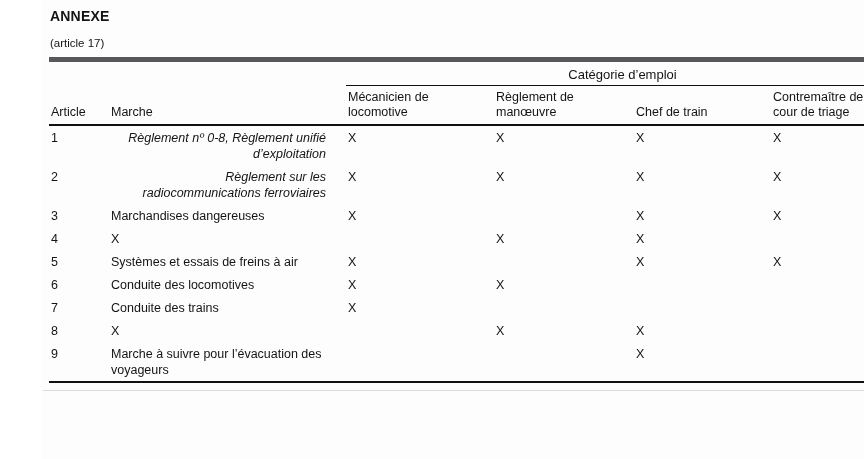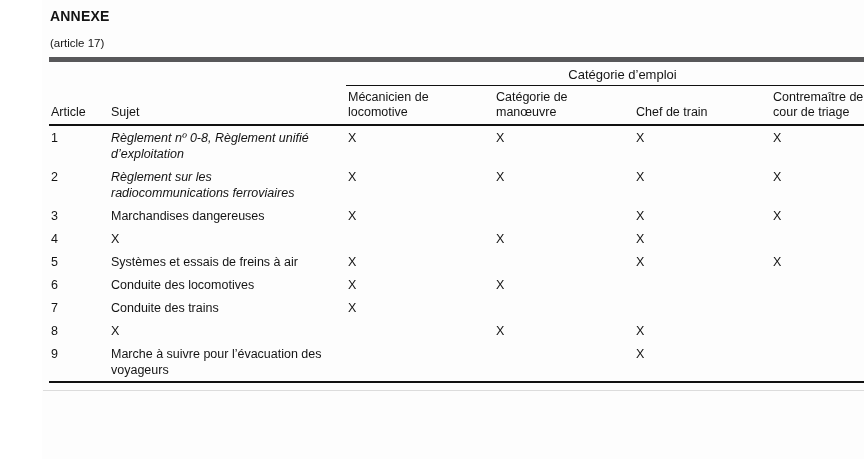--- a/index.html
+++ b/index.html
@@ -54,21 +54,21 @@
   .job-head { display: inline-block; }
   .job-head.w100 { max-width: 100px; }
   .job-head.w108 { max-width: 108px; }
   .tbody .trow { align-items: start; }
   .trow .cell {
     padding: 4px 4px 3px 2px;
     font-size: 12.5px;
     line-height: 16px;
   }
   .sujet-text { display: inline-block; max-width: 215px; }
-  .italic .sujet-text { font-style: italic; }
+  .italic .sujet-text { font-style: italic; text-align: right; }
   .table-bottom { border-top: 2px solid #111; }
   .scan-line {
     height: 1px;
     background: #dcdcdc;
     margin: 7px 1px 0 1px;
   }
 </style>
 </head>
 <body>
 
@@ -80,26 +80,26 @@
   <div class="table-wrap">
 
     <div class="rule-thick"></div>
 
     <div class="grid category-row">
       <div class="category-cell">Catégorie d’emploi</div>
     </div>
 
     <div class="grid colhead-row">
       <div class="cell">Article</div>
-      <div class="cell">Sujet</div>
+      <div class="cell">Marche</div>
       <div class="cell">
         <span class="job-head w100">Mécanicien de locomotive</span>
       </div>
       <div class="cell">
-        <span class="job-head w100">Catégorie de manœuvre</span>
+        <span class="job-head w100">Règlement de manœuvre</span>
       </div>
       <div class="cell">
         <span class="job-head">Chef de train</span>
       </div>
       <div class="cell">
         <span class="job-head w108">Contremaître de cour de triage</span>
       </div>
     </div>
 
     <div class="tbody">

